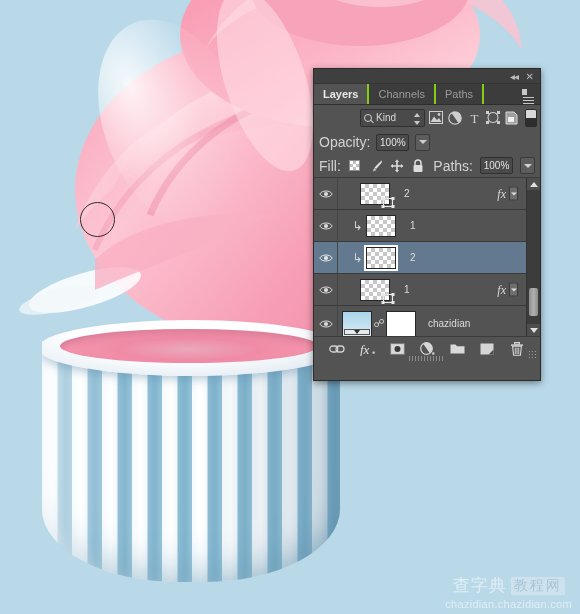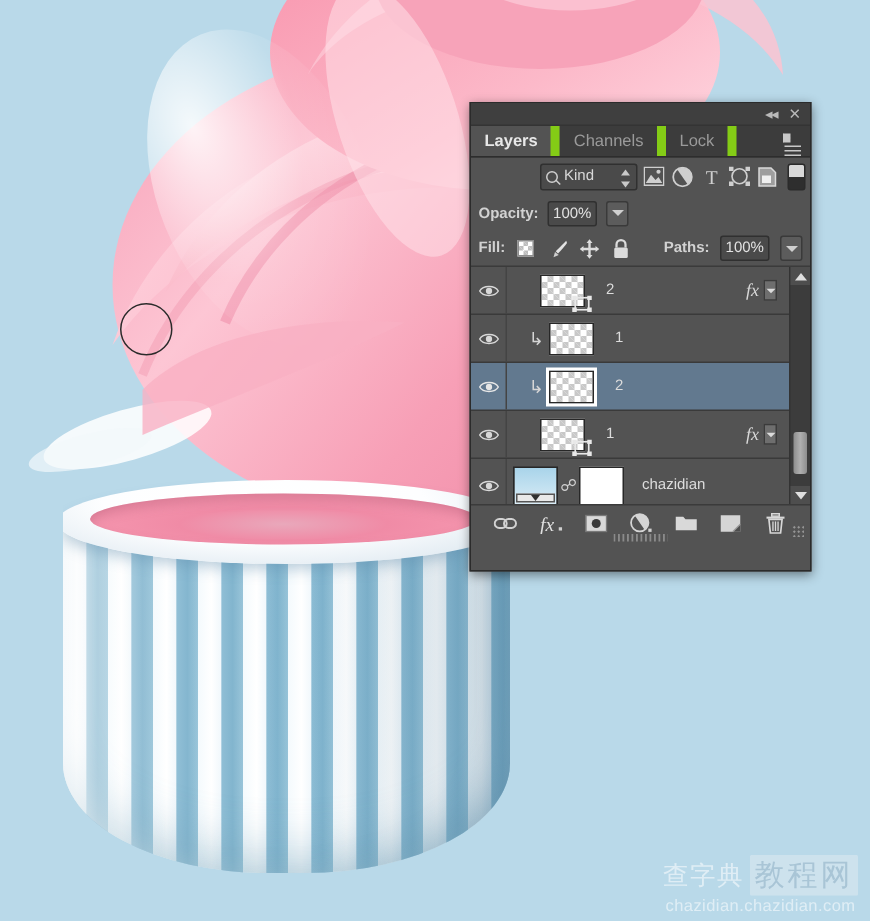--- a/index.html
+++ b/index.html
@@ -107,21 +107,21 @@
     display: flex;
     align-items: stretch;
     position: relative;
     border-bottom: 1px solid #2d2d2d;
   }
   .p-tab {
     padding: 0 9px;
     display: flex; align-items: center;
     font-size: 11px;
     color: #9a9a9a;
-    border-right: 6px solid #84cc16;
+    border-right: 2px solid #84cc16;
     cursor: pointer;
   }
   .p-tab.active {
     background: #535353;
     color: #e8e8e8;
     font-weight: bold;
   }
   .p-menu {
     position: absolute; right: 5px; top: 4px;
     width: 15px; height: 12px;
@@ -181,21 +181,21 @@
     padding: 0 5px; gap: 6px;
     background: #535353;
   }
   .blend-sel {
     position: relative;
     width: 110px; height: 18px;
     background:#4a4a4a; border:1px solid #303030; border-radius:2px;
     display:flex; align-items:center; padding-left:5px;
     font-size:10px; color:#dcdcdc; cursor:pointer;
   }
-  .lbl { font-size:10px; color:#d2d2d2;font-weight:bold; }
+  .lbl { font-size:14px; color:#d2d2d2; }
   .numfield {
     width: 33px; height: 17px;
     background:#4a4a4a; border:1px solid #303030; border-radius:2px;
     display:flex; align-items:center; justify-content:center;
     font-size:10px; color:#e2e2e2; cursor:text;
   }
   .caret-btn {
     width:15px; height:17px;
     background:#5c5c5c; border:1px solid #3a3a3a; border-radius:2px;
     display:flex;align-items:center;justify-content:center; cursor:pointer;
@@ -325,21 +325,21 @@
     background-size:3px 5px;
   }
 
   
   #watermark{
     position:absolute; right:8px; bottom:4px;
     text-align:center; opacity:.55;
   }
   .wm-top{ display:flex; align-items:center; justify-content:center; gap:4px; }
   .wm-cn{ font-size:17px; color:#ffffff; letter-spacing:1px; font-family:"DejaVu Sans", sans-serif;}
-  .wm-box{ background:#dfeaf2; color:#9cb6c7; font-size:20px; padding:0 3px; letter-spacing:2px; border-radius:1px;}
+  .wm-box{ background:#dfeaf2; color:#9cb6c7; font-size:14px; padding:0 3px; letter-spacing:2px; border-radius:1px;}
   .wm-url{ font-size:11px; color:#ffffff; letter-spacing:.3px; margin-top:1px;}
 </style>
 </head>
 <body>
 
 <div id="stage">
 
   <div id="artwork">
 
     <svg width="580" height="420" viewBox="0 0 580 420" style="position:absolute;left:0;top:-40px;">
@@ -419,21 +419,21 @@
   <div id="panel">
 
     <div class="p-titlebar">
       <span class="tb-btn tb-collapse">◂◂</span>
       <span class="tb-btn tb-close">✕</span>
     </div>
 
     <div class="p-tabs">
       <div class="p-tab active">Layers</div>
       <div class="p-tab">Channels</div>
-      <div class="p-tab">Lock</div>
+      <div class="p-tab">Paths</div>
       <div class="p-menu">
           <i></i>
           <i></i>
           <i></i>
           <i></i>
         </div>
     </div>
 
     <div class="p-filter">
       <div class="kind-box">

